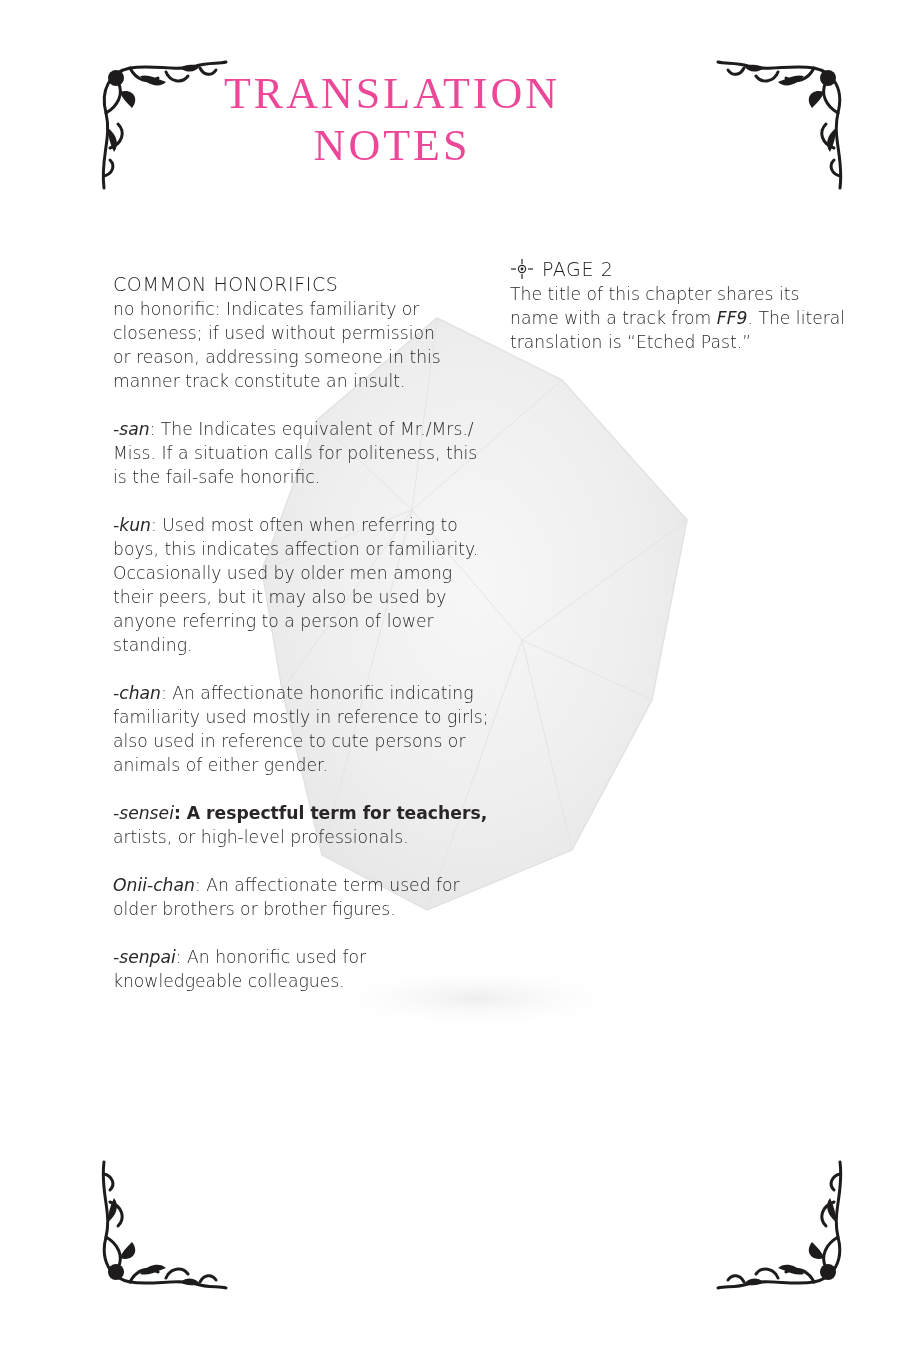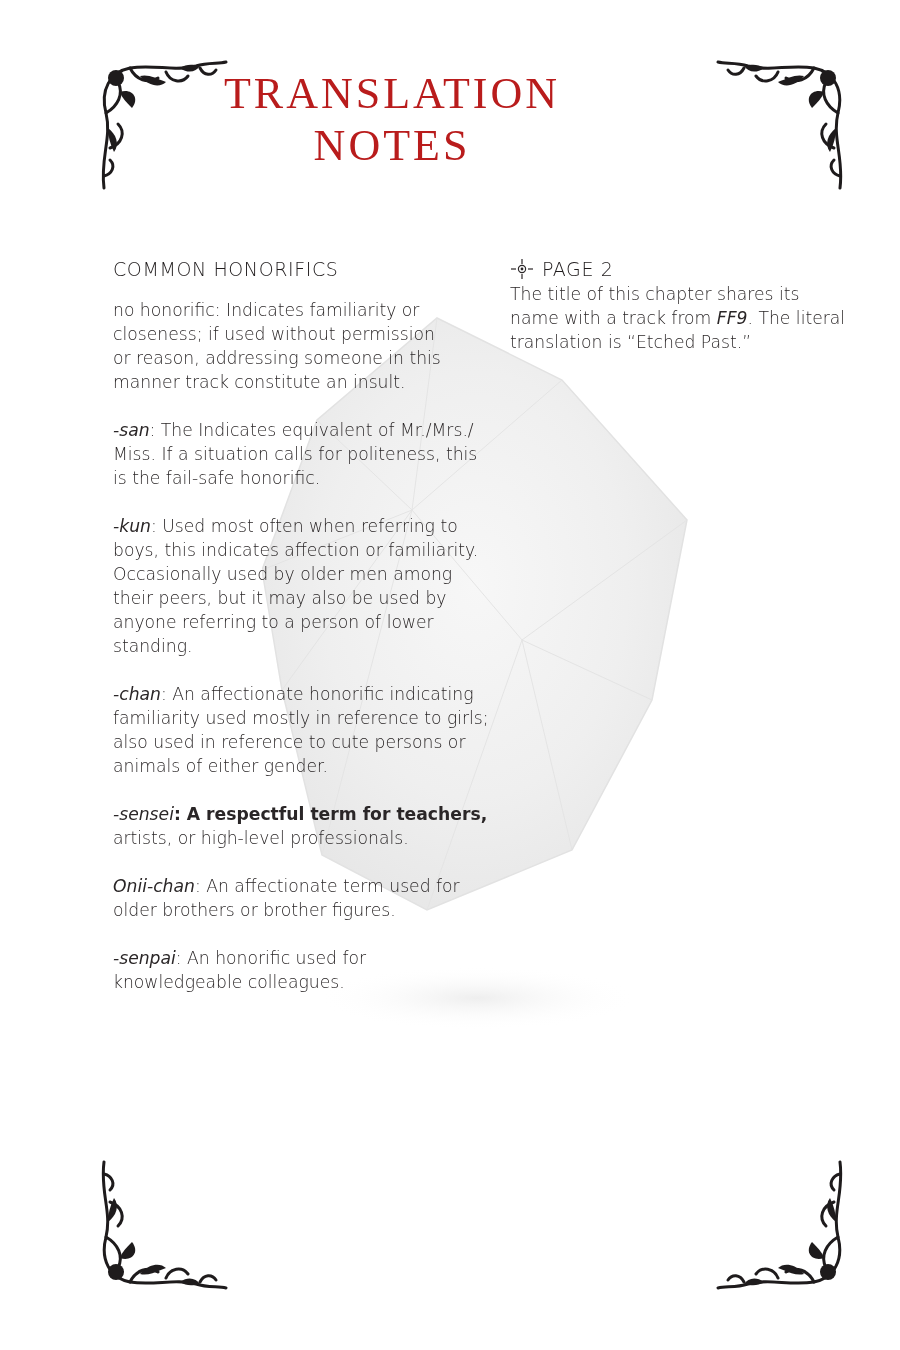--- a/index.html
+++ b/index.html
@@ -6,28 +6,28 @@
   body { width: 900px; height: 1350px; position: relative; overflow: hidden;
          font-family: "DejaVu Serif", "Liberation Serif", serif; color: #231f20; }
   .crystal { position: absolute; left: 262px; top: 310px; width: 430px; height: 720px; pointer-events: none; }
   .corner { position: absolute; width: 134px; height: 134px; }
   .corner.tl { left: 96px; top: 58px; }
   .corner.tr { left: 714px; top: 58px; transform: scaleX(-1); }
   .corner.bl { left: 96px; top: 1158px; transform: scaleY(-1); }
   .corner.br { left: 714px; top: 1158px; transform: scale(-1,-1); }
   .title { position: absolute; left: 0; width: 784px; top: 68px; text-align: center;
            font-family: "Liberation Serif", serif; font-size: 44px; line-height: 52px;
-           letter-spacing: 3px; color: #b91c1c; }
+           letter-spacing: 3px; color: #ec4899; }
   .col { position: absolute; font-family: "DejaVu Sans", sans-serif; font-size: 17.2px; line-height: 24px;
          color: #2a2627; font-weight: 300; }
-  .col.left { left: 113px; top: 256px; width: 370px; }
+  .col.left { left: 113px; top: 271px; width: 370px; }
   .col.right { left: 510px; top: 256px; width: 340px; }
   .heading { font-size: 19px; letter-spacing: 0.6px; color: #1f1b1c; line-height: 26px; display: flex; align-items: center; }
   .heading .bullet { width: 24px; height: 22px; margin-right: 8px; }
-  .entry { margin: 16px 0 24px 0; }
+  .entry { margin: 0 0 24px 0; }
   .term { font-style: italic; }
   .lines span { display: block; white-space: nowrap; }
 </style>
 </head>
 <body>
 
 <svg class="crystal" viewBox="0 0 430 720">
   <defs>
     <radialGradient id="cg" cx="50%" cy="45%" r="60%">
       <stop offset="0%" stop-color="#f7f7f7"></stop>

